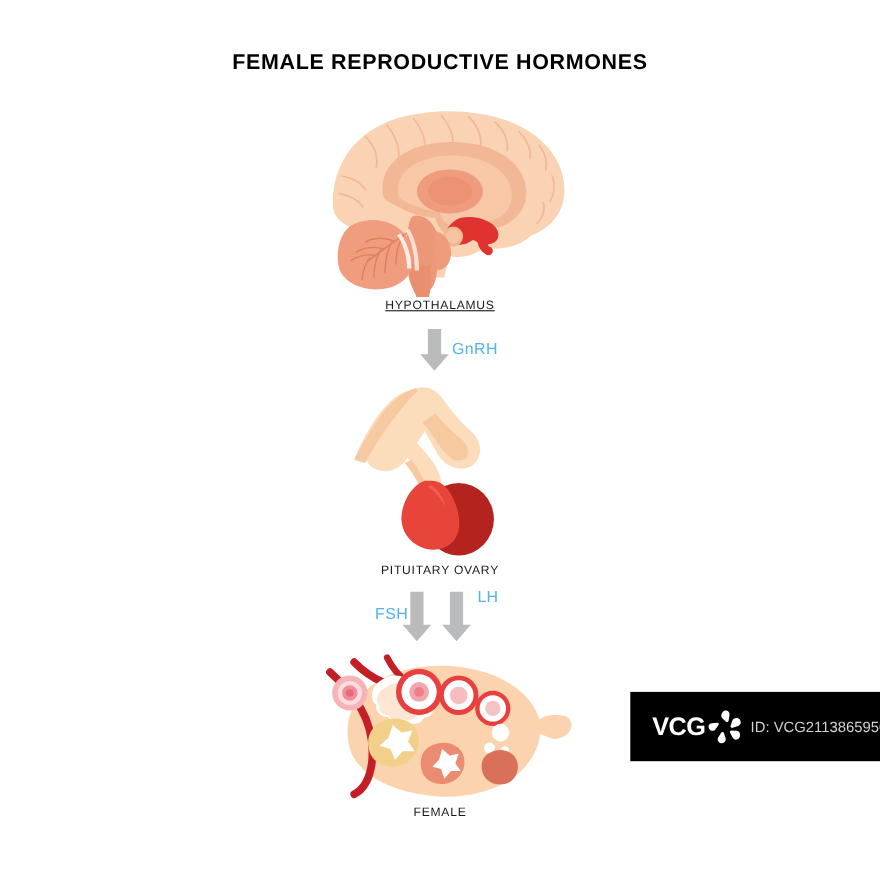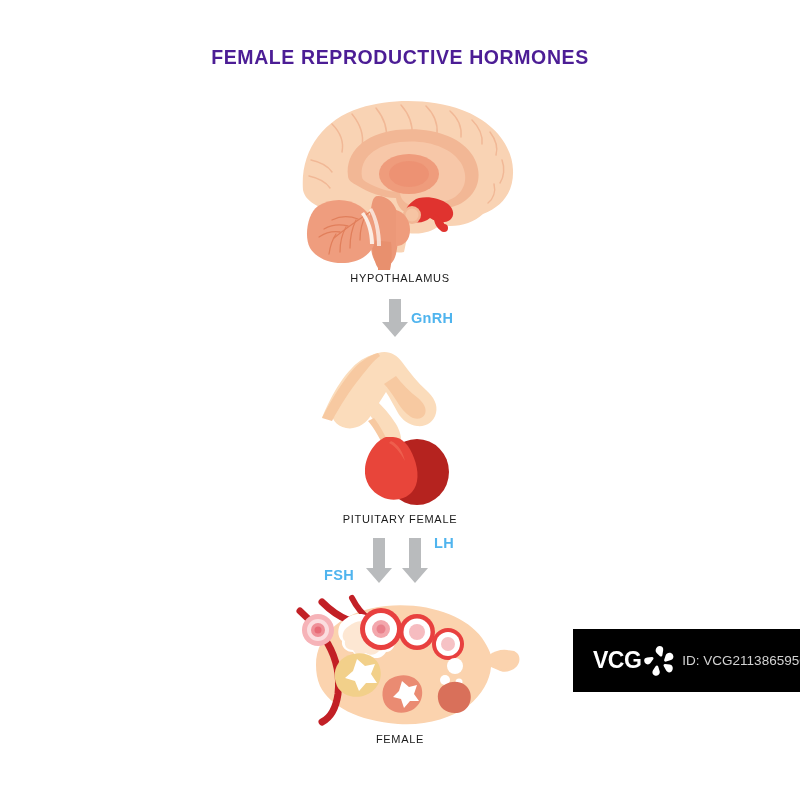--- a/index.html
+++ b/index.html
@@ -17,48 +17,48 @@
 
   #page-title {
     position: absolute;
     top: 46px;
     left: 0;
     width: 800px;
     text-align: center;
     font-size: 19.5px;
     font-weight: bold;
     letter-spacing: 0.6px;
-    color: #4c1d95;
+    color: #000000;
     font-family: "Liberation Sans", sans-serif;
   }
 
   .figure-label {
     position: absolute;
     width: 800px;
     left: 0;
     text-align: center;
     font-size: 11px;
     letter-spacing: 0.7px;
     color: #1a1a1a;
     font-family: "Liberation Sans", sans-serif;
   }
-  #label-hypothalamus { top: 272px; }
+  #label-hypothalamus { top: 272px; text-decoration: underline; }
   #label-pituitary    { top: 513px; }
   #label-ovary        { top: 733px; }
 
   .hormone-label {
     position: absolute;
     font-size: 14.5px;
-    font-weight: bold;
+    font-weight: normal;
     letter-spacing: 0.3px;
     color: #4fb4ee;
     font-family: "Liberation Sans", sans-serif;
   }
   #label-gnrh { left: 411px; top: 310px; }
-  #label-fsh  { left: 324px; top: 551px; margin-top: 16px; }
+  #label-fsh  { left: 341px; top: 551px; }
   #label-lh   { left: 434px; top: 535px; }
 
   .svg-layer {
     position: absolute;
     left: 0;
     top: 0;
   }
 
   
   #watermark {
@@ -368,21 +368,21 @@
     <path d="M446,684
              C456,679 467,683 470,692
              C473,702 467,712 457,713
              C447,714 439,708 438,699
              C437,691 441,686 446,684 Z" fill="#d9705a"></path>
   </g>
 </svg>
 
 <div class="figure-label" id="label-hypothalamus">HYPOTHALAMUS</div>
 
-<div class="figure-label" id="label-pituitary">PITUITARY FEMALE</div>
+<div class="figure-label" id="label-pituitary">PITUITARY OVARY</div>
 
 <div class="figure-label" id="label-ovary">FEMALE</div>
 
 <div class="hormone-label" id="label-gnrh">GnRH</div>
 
 <div class="hormone-label" id="label-fsh">FSH</div>
 
 <div class="hormone-label" id="label-lh">LH</div>
 
 <div id="watermark">

